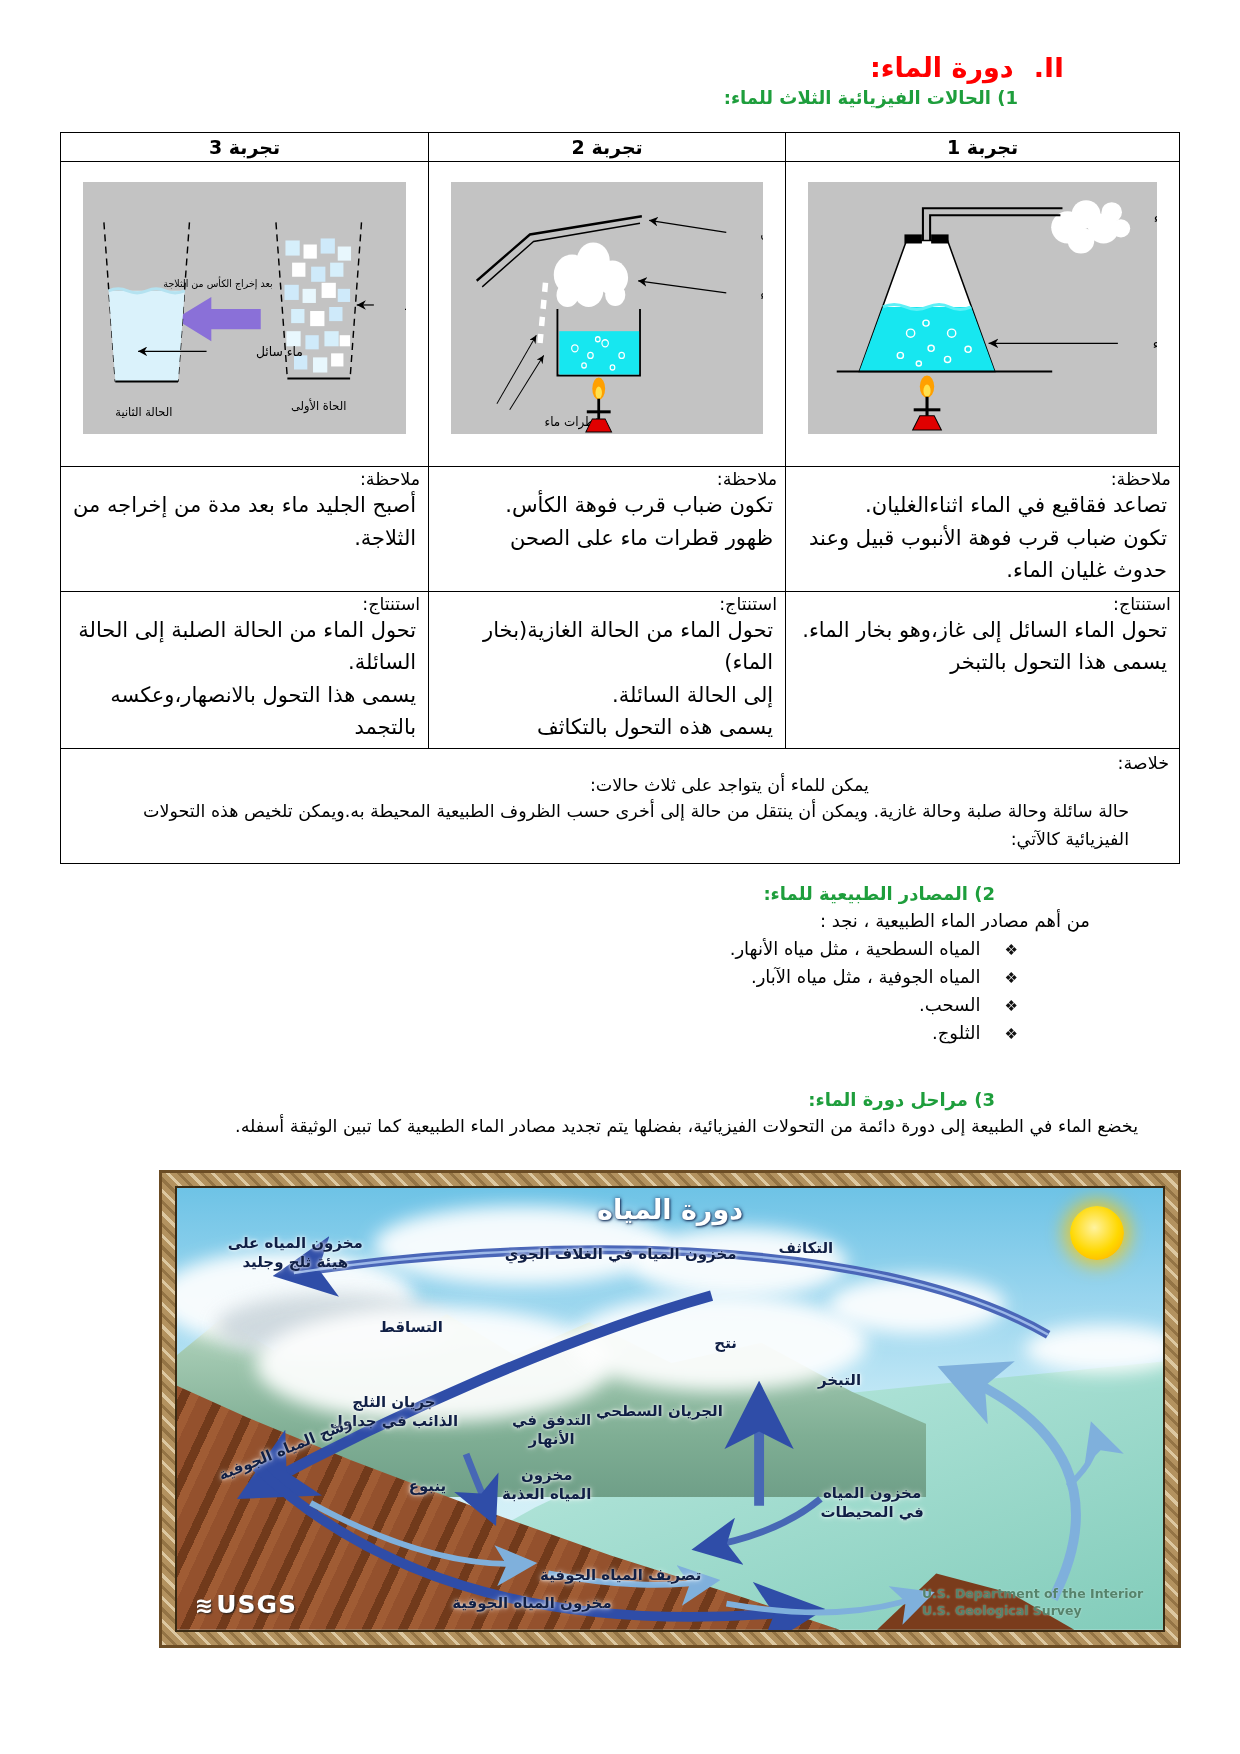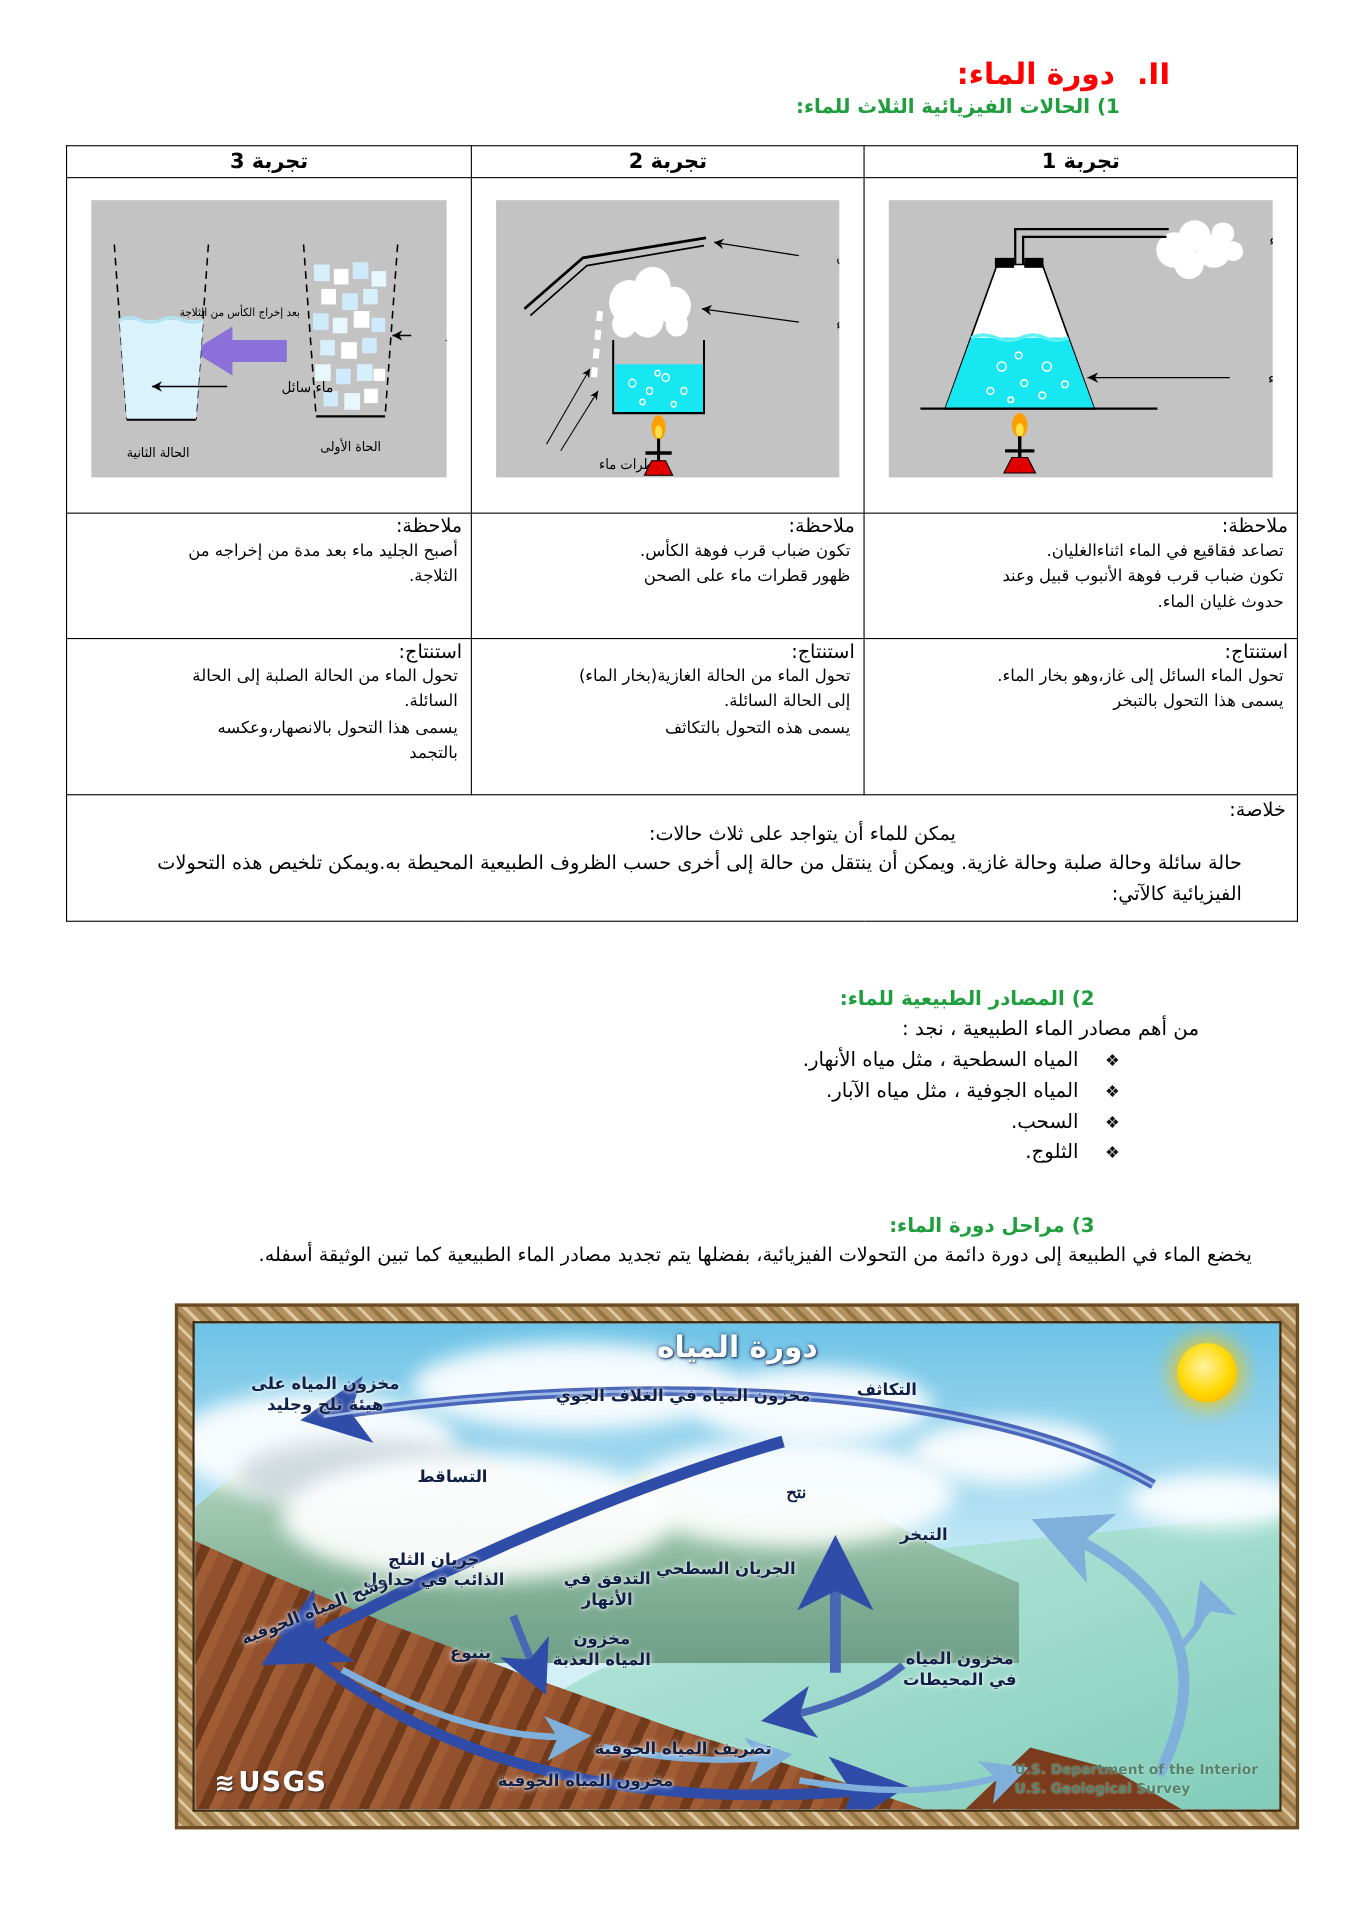--- a/index.html
+++ b/index.html
@@ -5,34 +5,34 @@
   * { box-sizing: border-box; margin: 0; padding: 0; }
   html,body { background:#ffffff; }
   body { width:1240px; height:1754px; font-family:"DejaVu Sans", sans-serif; color:#000; overflow:hidden; }
   .page { position:relative; width:1116px; height:1754px; direction:rtl; padding-top:52px; }
 
   
   .doc-title { padding-right:176px; font-size:27px; font-weight:bold; color:#ff0000; }
   .doc-title .tnum { display:inline-block; margin-left:20px; }
   .h-green { color:#1e9e3c; font-weight:bold; font-size:18px; }
   .h1g { padding-right:222px; margin-top:4px; }
-  .h2g { padding-right:245px; margin-top:60px; }
+  .h2g { padding-right:245px; margin-top:19px; }
   .h3g { padding-right:245px; margin-top:46px; }
 
   
   table.exps { width:1120px; margin:24px 60px 0 60px; border-collapse:collapse; table-layout:fixed; }
   table.exps th, table.exps td { border:1px solid #000; vertical-align:top; }
   table.exps th { font-size:19px; font-weight:bold; padding:3px 0; text-align:center; }
   td.figcell { padding:20px 0 32px 0; }
   .figbox { background:#c3c3c3; height:252px; margin:0 auto; width:calc(100% - 44px); }
   .figbox svg { width:100%; height:100%; display:block; }
   td.obs  { height:114px; padding:2px 8px 4px 6px; }
   td.concl{ height:142px; padding:2px 8px 4px 6px; }
   .cell-label { font-size:17.5px; text-align:right; }
-  .cell-body  { font-size:15px; text-align:right; white-space:pre-line; line-height:1.55; padding-right:4px; }
+  .cell-body  { font-size:21px; text-align:right; white-space:pre-line; line-height:1.55; padding-right:4px; }
   td.summary { padding:4px 10px 10px 8px; }
   .sum-line1 { font-size:17.5px; padding-right:300px; margin-top:2px; }
   .sum-para  { font-size:17.5px; padding:2px 40px 0 60px; line-height:1.6; text-align:right; }
 
   
   .intro2 { font-size:18px; padding-right:150px; margin-top:6px; }
   .bullet-row { font-size:18px; padding-right:222px; margin-top:7px; }
   .bullet-glyph { display:inline-block; margin-left:24px; font-size:15px; color:#111; }
 
   
@@ -65,21 +65,21 @@
   .cy-title { position:absolute; top:1.5%; left:50%; transform:translateX(-50%);
               font-size:27px; font-weight:bold; color:#fff; white-space:nowrap;
               text-shadow:0 0 4px #2b4a7a, 1px 1px 2px #1d3355; z-index:6; }
   .lb { position:absolute; z-index:6; color:#101f45; font-weight:bold; font-size:15px;
         line-height:1.25; white-space:pre-line; text-align:center;
         text-shadow:0 0 3px rgba(255,255,255,.95), 0 0 6px rgba(255,255,255,.75); }
   .lb-cond { left:61%; top:11.5%; }
   .lb-atmo { left:26%; top:13%; width:38%; }
   .lb-snow { left:1%; top:10.5%; width:22%; }
   .lb-precip { left:20.5%; top:29.5%; }
-  .lb-transp { left:54.5%; top:33%;font-family:Liberation Serif, serif; }
+  .lb-transp { left:54.5%; top:33%; }
   .lb-evap { left:65%; top:41.5%; }
   .lb-melt { left:12%; top:46.5%; width:20%; }
   .lb-surf { left:42.5%; top:48.5%; }
   .lb-stream { left:31%; top:50.5%; width:14%;text-align:center; }
   .lb-seep { left:0.5%; top:57%; width:21%; transform:rotate(-22deg); }
   .lb-spring { left:23.5%; top:65.5%; }
   .lb-fresh { left:29.5%; top:63%; width:16%; }
   .lb-disch { left:32%; top:85.5%; width:26%; }
   .lb-gwsto { left:23%; top:92%; width:26%; }
   .lb-ocean { left:61%; top:67%; width:19%; }

